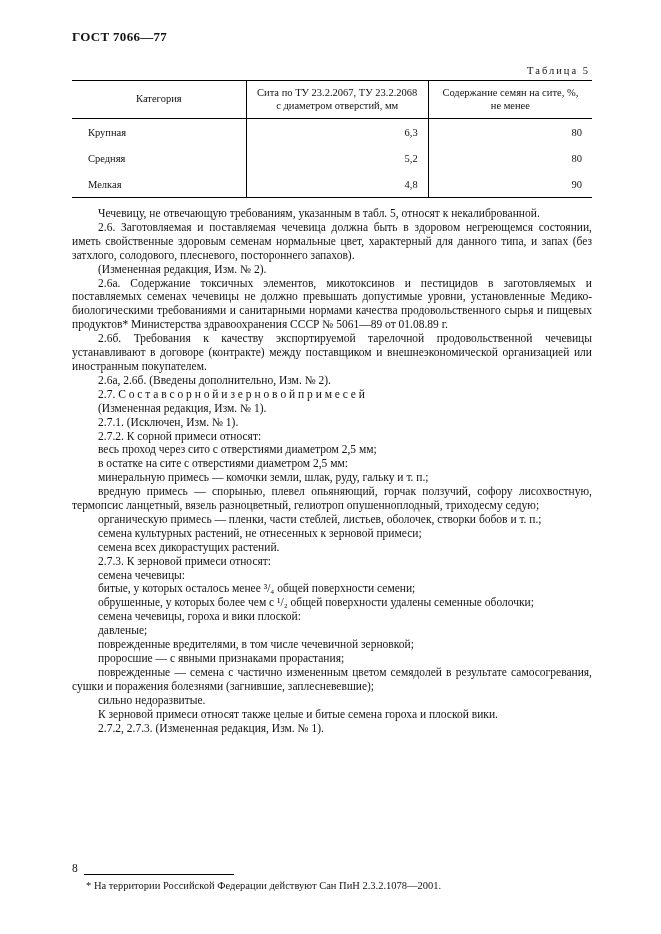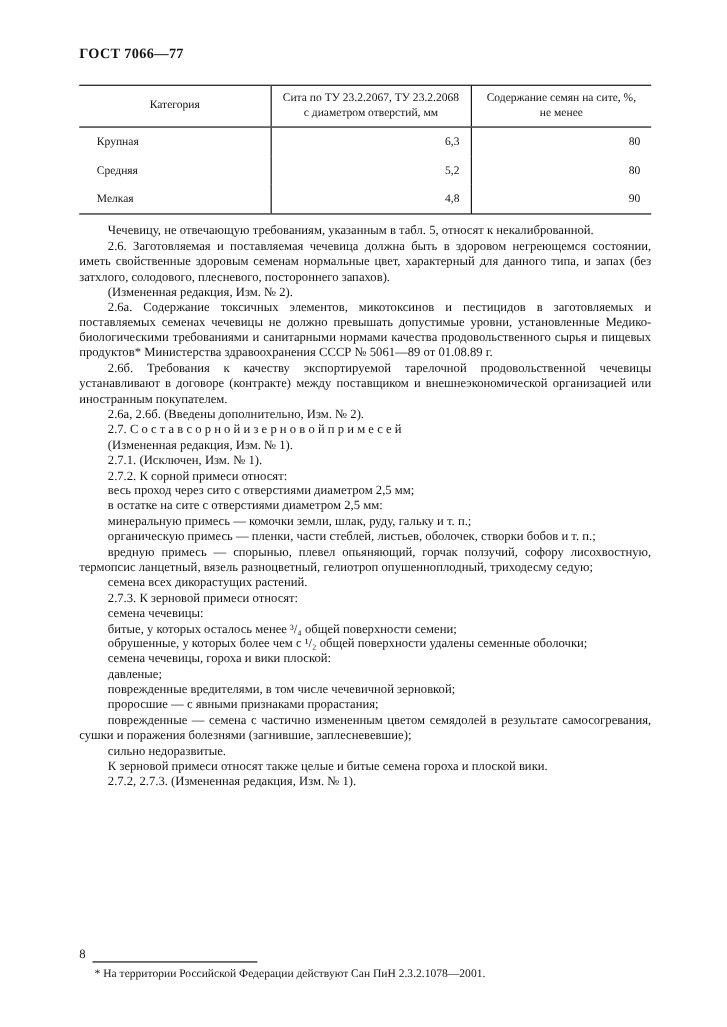--- a/index.html
+++ b/index.html
@@ -9,21 +9,21 @@
     color: #131313;
   }
   .page {
     position: relative;
     width: 661px; height: 934px;
     background: #ffffff;
     overflow: hidden;
   }
   .content {
     position: absolute;
-    left: 72px; top: 41px;
+    left: 72px; top: 29px;
     width: 520px;
   }
   .doc-header {
     font-weight: bold;
     font-size: 13px;
     letter-spacing: 0.3px;
     margin-bottom: 20px;
   }
   .para {
     font-size: 11.5px;
@@ -86,20 +86,21 @@
 </style>
 </head>
 <body>
 
 <div class="page">
   <div class="content">
 
     <div class="doc-header">ГОСТ 7066—77</div>
 
 
+    <div class="table-caption">Таблица 5</div>
 
     <table class="gost">
       <colgroup>
         <col style="width:33.5%">
         <col style="width:35%">
         <col style="width:31.5%">
       </colgroup>
       <thead>
         <tr>
           <th>Категория</th>
@@ -133,22 +134,23 @@
         <p class="para"><span>2.6а. Содержание токсичных элементов, микотоксинов и пестицидов в заготовляемых и поставляемых семенах чечевицы не должно превышать допустимые уровни, установленные Медико-биологическими требованиями и санитарными нормами качества продовольственного сырья и пищевых продуктов* Министерства здравоохранения СССР № 5061—89 от 01.08.89 г.</span></p>
         <p class="para"><span>2.6б. Требования к качеству экспортируемой тарелочной продовольственной чечевицы устанавливают в договоре (контракте) между поставщиком и внешнеэкономической организацией или иностранным покупателем.</span></p>
         <p class="para"><span>2.6а, 2.6б. </span><span class="b">(Введены дополнительно, Изм. № 2).</span></p>
         <p class="para"><span>2.7. С о с т а в  с о р н о й  и  з е р н о в о й  п р и м е с е й</span></p>
         <p class="para"><span class="b">(Измененная редакция, Изм. № 1).</span></p>
         <p class="para"><span>2.7.1. </span><span class="b">(Исключен, Изм. № 1).</span></p>
         <p class="para"><span>2.7.2. К сорной примеси относят:</span></p>
         <p class="para"><span>весь проход через сито с отверстиями диаметром 2,5 мм;</span></p>
         <p class="para"><span>в остатке на сите с отверстиями диаметром 2,5 мм:</span></p>
         <p class="para"><span>минеральную  примесь — комочки  земли,  шлак, руду,  гальку и т. п.;</span></p>
+        <p class="para"><span>вредную примесь — спорынью, плевел опьяняющий, горчак ползучий, софору лисохвостную, термопсис ланцетный, вязель разноцветный, гелиотроп опушенноплодный, триходесму седую;</span></p>
         <p class="para"><span>органическую примесь — пленки, части стеблей, листьев, оболочек, створки бобов и т. п.;</span></p>
-        <p class="para"><span>вредную примесь — спорынью, плевел опьяняющий, горчак ползучий, софору лисохвостную, термопсис ланцетный, вязель разноцветный, гелиотроп опушенноплодный, триходесму седую;</span></p>
+        <p class="para"><span>семена культурных растений, не отнесенных к зерновой примеси;</span></p>
         <p class="para"><span>семена всех дикорастущих растений.</span></p>
         <p class="para"><span>2.7.3. К зерновой примеси относят:</span></p>
         <p class="para"><span>семена чечевицы:</span></p>
         <p class="para"><span>битые, у которых осталось менее ³/₄ общей поверхности семени;</span></p>
         <p class="para"><span>обрушенные, у которых более чем с ¹/₂ общей поверхности удалены семенные оболочки;</span></p>
         <p class="para"><span>семена чечевицы,  гороха и вики плоской:</span></p>
         <p class="para"><span>давленые;</span></p>
         <p class="para"><span>поврежденные вредителями, в том числе чечевичной зерновкой;</span></p>
         <p class="para"><span>проросшие — с явными признаками прорастания;</span></p>
         <p class="para"><span>поврежденные — семена с частично измененным цветом семядолей в результате самосогревания, сушки и поражения болезнями (загнившие, заплесневевшие);</span></p>

